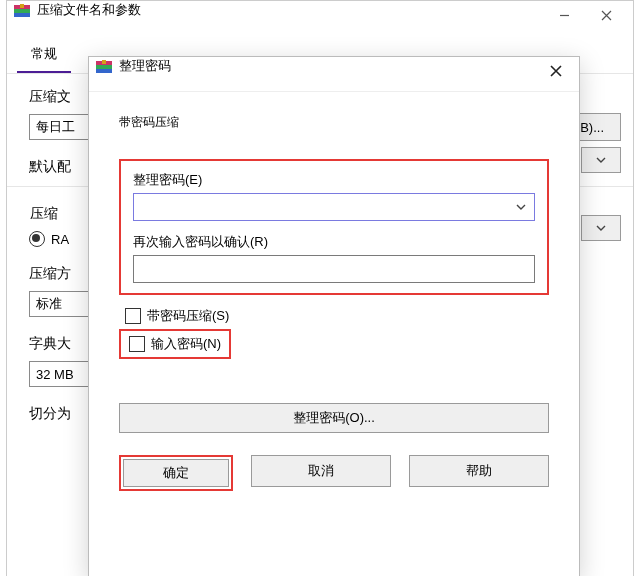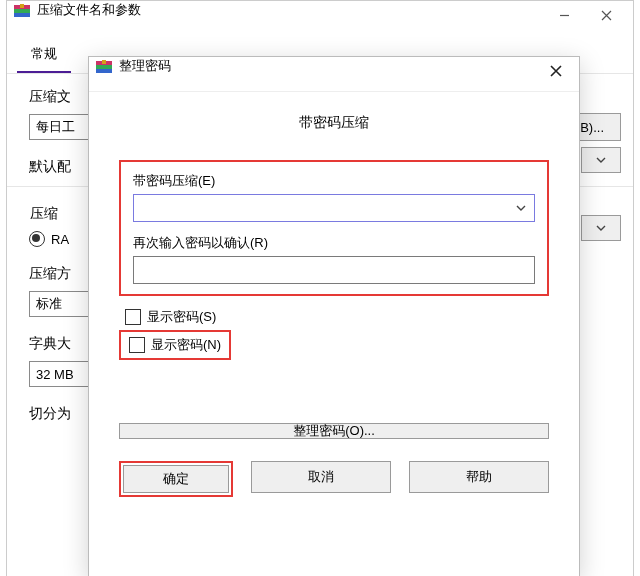--- a/index.html
+++ b/index.html
@@ -27,32 +27,32 @@
   .radio{width:14px;height:14px;border:1px solid #333;border-radius:50%;display:inline-block;position:relative;margin-right:6px}
   .radio::after{content:"";position:absolute;left:2px;top:2px;width:8px;height:8px;border-radius:50%;background:#333}
   .check{width:14px;height:14px;border:1px solid #333;display:inline-block;margin-right:6px;background:#fff}
 
   
   .modal{position:absolute;left:88px;top:56px;width:490px;height:520px;background:#fff;
     border:1px solid #bbb;box-shadow:0 6px 24px rgba(0,0,0,.18)}
   .modal .titlebar{border-bottom:1px solid #eee;height:34px}
   .modal .titlebar .close{width:34px;height:28px;display:flex;align-items:center;justify-content:center}
   .modal-body{padding:12px 30px 0 30px}
-  .heading{text-align:center;font-size:14px;margin:10px 0 28px}
+  .heading{font-size:12px;margin:10px 0 28px}
   .highlight{border:2px solid #e53935;padding:10px 12px;margin-bottom:12px}
   .highlight.tight{padding:0 8px}
   .label{font-size:13px;margin-bottom:4px}
   .pw-input{width:100%;height:28px;border:1px solid #7a7ae0;background:#fff;box-sizing:border-box;padding:0 24px 0 6px;position:relative}
   .pw-input.plain{border-color:#7a7a7a}
   .pw-wrap{position:relative}
   .pw-wrap .chev{position:absolute;right:8px;top:50%;transform:translateY(-50%)}
   .confirm-wrap{margin-top:12px}
   .checks{margin:6px 0 4px}
   .checks .row{margin-bottom:0}
-  .organize{width:100%;height:16px;margin-top:47px}
+  .organize{width:100%;height:30px;margin-top:28px}
   .modal-footer{display:flex;gap:18px;padding:22px 30px 0 30px}
   .modal-footer .btn{flex:1;height:32px}
   .ok-highlight{border:2px solid #e53935;padding:2px;flex:1}
   .ok-highlight .btn{width:100%;height:28px}
   .chev svg{width:12px;height:12px;display:block}
   .spaced{margin-top:18px}
   .rule{border:none;border-top:1px solid #e6e6e6;margin:10px -22px}
 </style>
 </head>
 <body>
@@ -164,44 +164,44 @@
       <svg width="14" height="14" viewBox="0 0 14 14">
         <path d="M2 2 L12 12 M12 2 L2 12" stroke="#222" stroke-width="1.6"></path>
       </svg>
     </div>
   </div>
 
   <div class="modal-body">
     <div class="heading">带密码压缩</div>
 
     <div class="highlight">
-      <div class="label">带密码压缩(E)</div>
+      <div class="label">整理密码(E)</div>
       <div class="pw-wrap">
         <input class="pw-input" style="">
         <span class="chev">
           <svg viewBox="0 0 12 12">
               <path d="M2 4 L6 8 L10 4" fill="none" stroke="#444" stroke-width="1.4"></path>
             </svg>
         </span>
       </div>
       <div class="confirm-wrap">
         <div class="label">再次输入密码以确认(R)</div>
         <input class="pw-input plain" style="">
       </div>
     </div>
 
     <div class="checks">
       <div class="row" style="margin-left:6px">
         <span class="check"></span>
-        <span>显示密码(S)</span>
+        <span>带密码压缩(S)</span>
       </div>
       <div class="highlight tight" style="display:inline-block;margin-top:4px">
         <div class="row" style="margin:4px 0">
           <span class="check"></span>
-          <span>显示密码(N)</span>
+          <span>输入密码(N)</span>
         </div>
       </div>
     </div>
 
     <button class="btn organize">整理密码(O)...</button>
   </div>
 
   <div class="modal-footer">
     <div class="ok-highlight">
       <button class="btn">确定</button>

